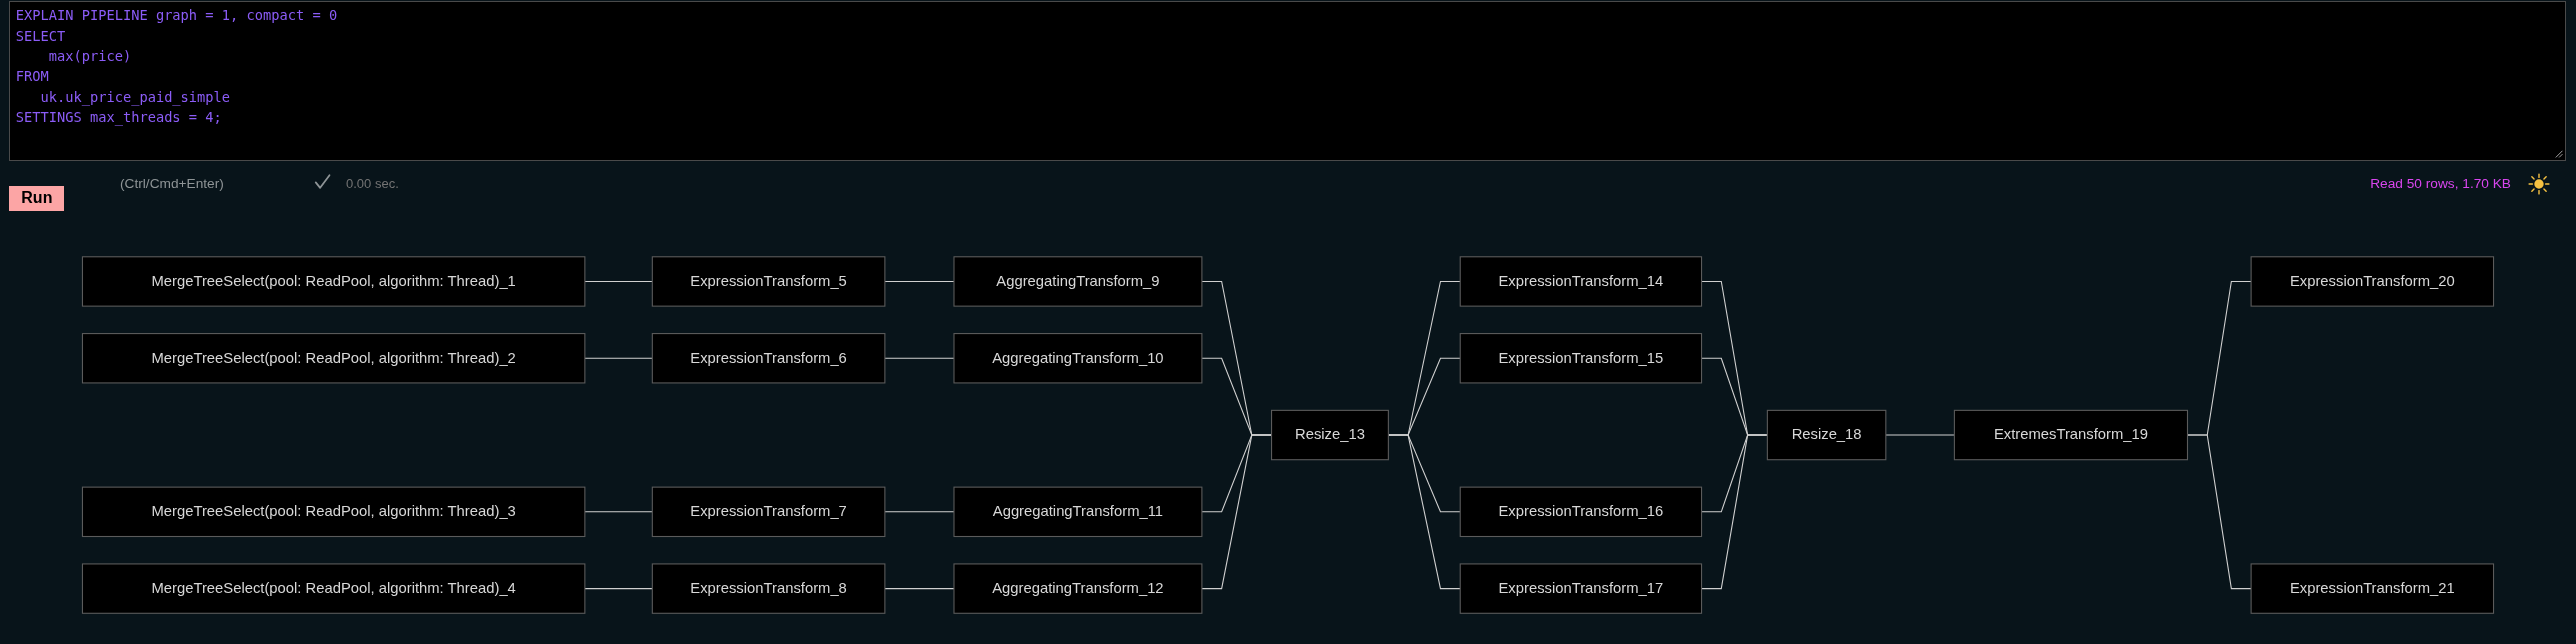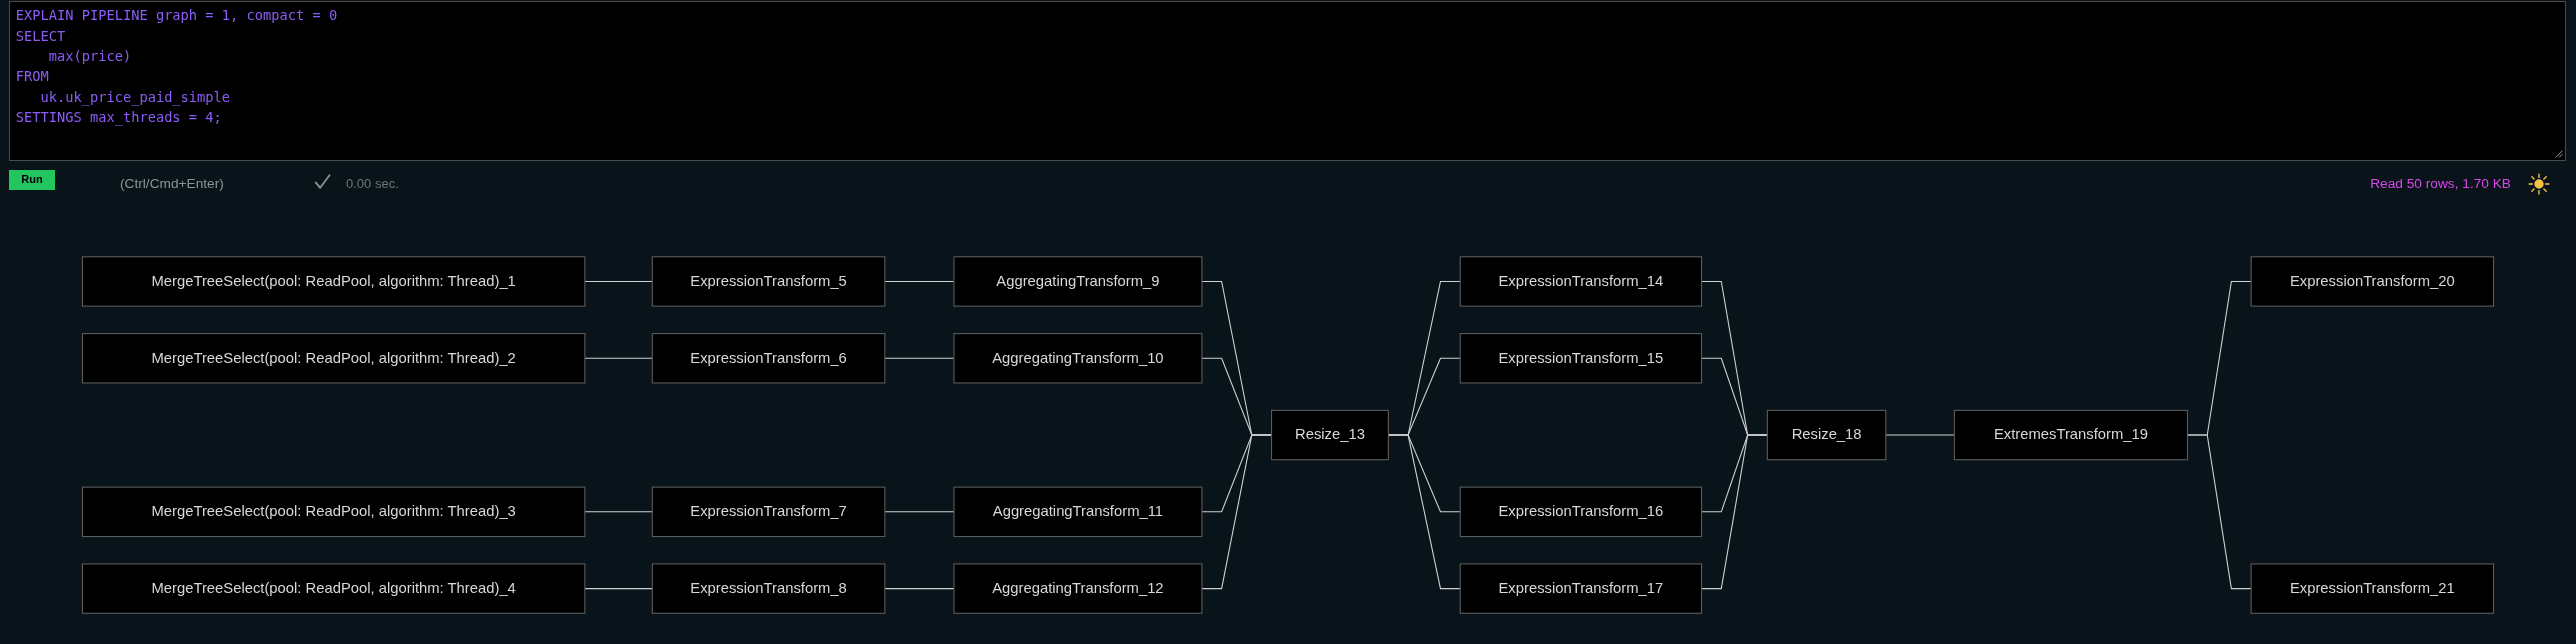--- a/index.html
+++ b/index.html
@@ -26,25 +26,25 @@
     white-space:pre;
     overflow:hidden;
   }
   .resize-grip{
     position:absolute;right:3.3px;bottom:3.3px;width:10px;height:10px;pointer-events:none;
   }
   .toolbar{
     position:absolute;left:0;top:165px;width:2576px;height:33px;
   }
   .run-btn{
-    position:absolute;left:9.3px;top:5px;
-    background:#22c55e;color:#000000;
+    position:absolute;left:9.3px;top:21px;
+    background:#fca5a5;color:#000000;
     border:none;
     font-family:"Liberation Sans",sans-serif;
-    font-size:11px;font-weight:bold;
+    font-size:16px;font-weight:bold;
     padding:3.3px 12px 4.4px 12px;
     cursor:pointer;
     line-height:1.1;
   }
   .hint{
     position:absolute;left:120px;top:11px;
     color:#8e9496;font-size:13.7px;
   }
   .check-icon{position:absolute;left:313px;top:7.7px;width:18.7px;height:18.7px;}
   .elapsed{position:absolute;left:346px;top:11px;color:#737373;font-size:13px;}

